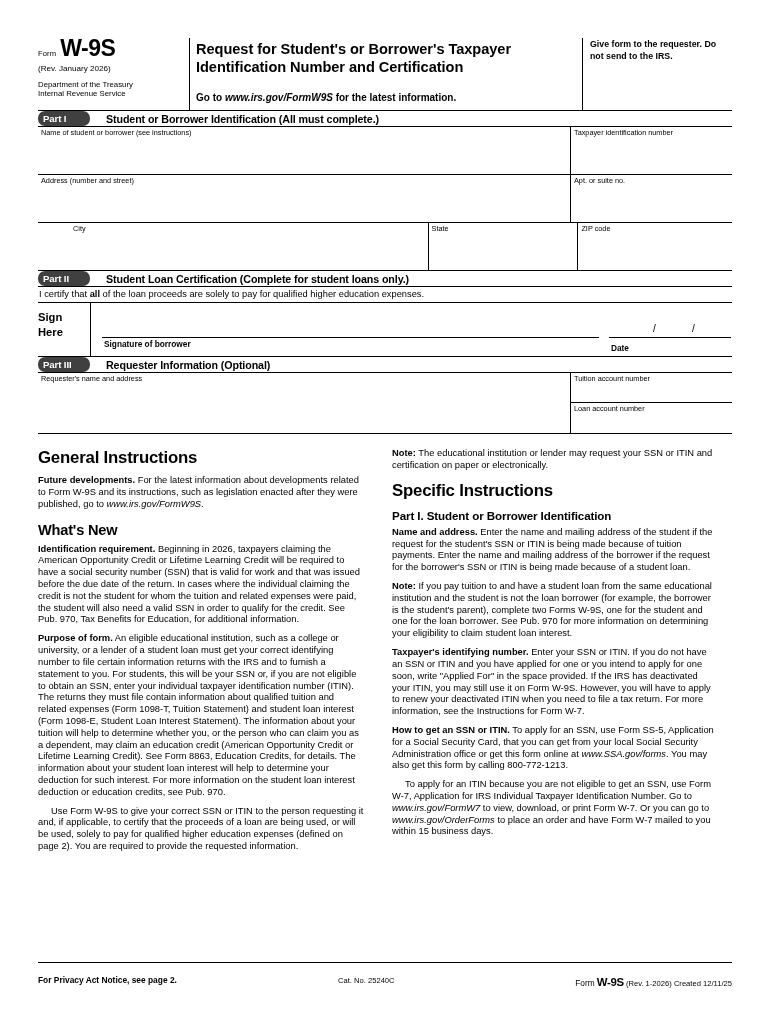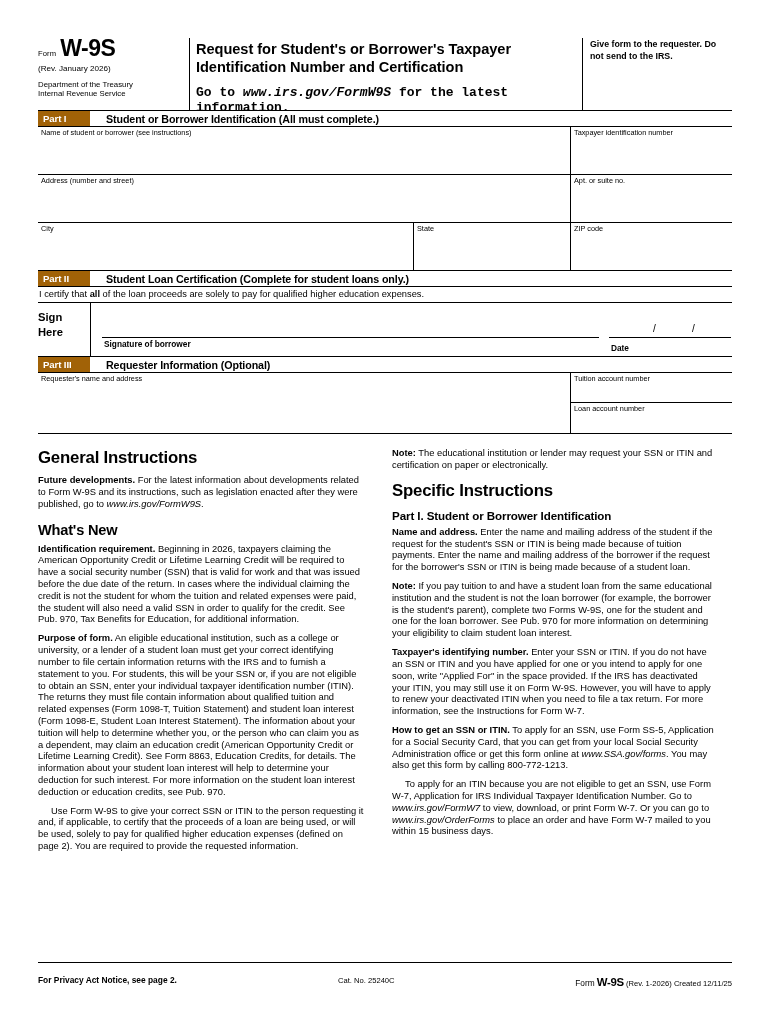--- a/index.html
+++ b/index.html
@@ -72,24 +72,23 @@
     padding: 2px 6px 0 6px;
     box-sizing: border-box;
   }
   .title-main {
     font-size: 14.6px;
     font-weight: bold;
     line-height: 1.24;
     letter-spacing: -.05px;
   }
   .title-goto {
-    font-size: 13px;
-    font-weight: bold;
-    margin-top: 9px;
-    font-family: Liberation Mono, monospace;
+    font-size: 10px;
+    font-weight: bold;
+    margin-top: 16px;
   }
   .title-goto i { font-style: italic; }
   .mh-right {
     width: 150px;
     border-left: 1.1px solid #000;
     padding-left: 7px;
     box-sizing: border-box;
     font-size: 8.8px;
     font-weight: bold;
     line-height: 1.32;
@@ -98,30 +97,31 @@
 
   
   .part-bar {
     display: flex;
     align-items: stretch;
     border-top: 1.6px solid #000;
     border-bottom: 1.1px solid #000;
     height: 15px;
   }
   .part-tag {
-    background: #a16207;
+    background: #404040;
     color: #fff;
     font-size: 9.6px;
     font-weight: bold;
     padding: 0 5px 0 5px;
     display: flex;
     align-items: center;
     min-width: 52px;
     box-sizing: border-box;
     letter-spacing: -.1px;
+    border-radius: 7px;
   }
   .part-title {
     font-size: 10.7px;
     font-weight: bold;
     padding-left: 16px;
     display: flex;
     align-items: center;
     letter-spacing: -.1px;
   }
 
@@ -293,21 +293,21 @@
     <div class="frow" style="height:47px;">
       <div class="fcell" style="width:532px;">
         <div class="flabel">Address (number and street)</div>
       </div>
       <div class="fcell" style="width:162px;">
         <div class="flabel">Apt. or suite no.</div>
       </div>
     </div>
 
     <div class="frow" style="height:47px;border-bottom:none;">
-      <div class="fcell" style="width:375px;">
+      <div class="fcell" style="width:375px;margin-left:32px;">
         <div class="flabel">City</div>
       </div>
       <div class="fcell" style="width:157px;">
         <div class="flabel">State</div>
       </div>
       <div class="fcell" style="width:162px;">
         <div class="flabel">ZIP code</div>
       </div>
     </div>
 

